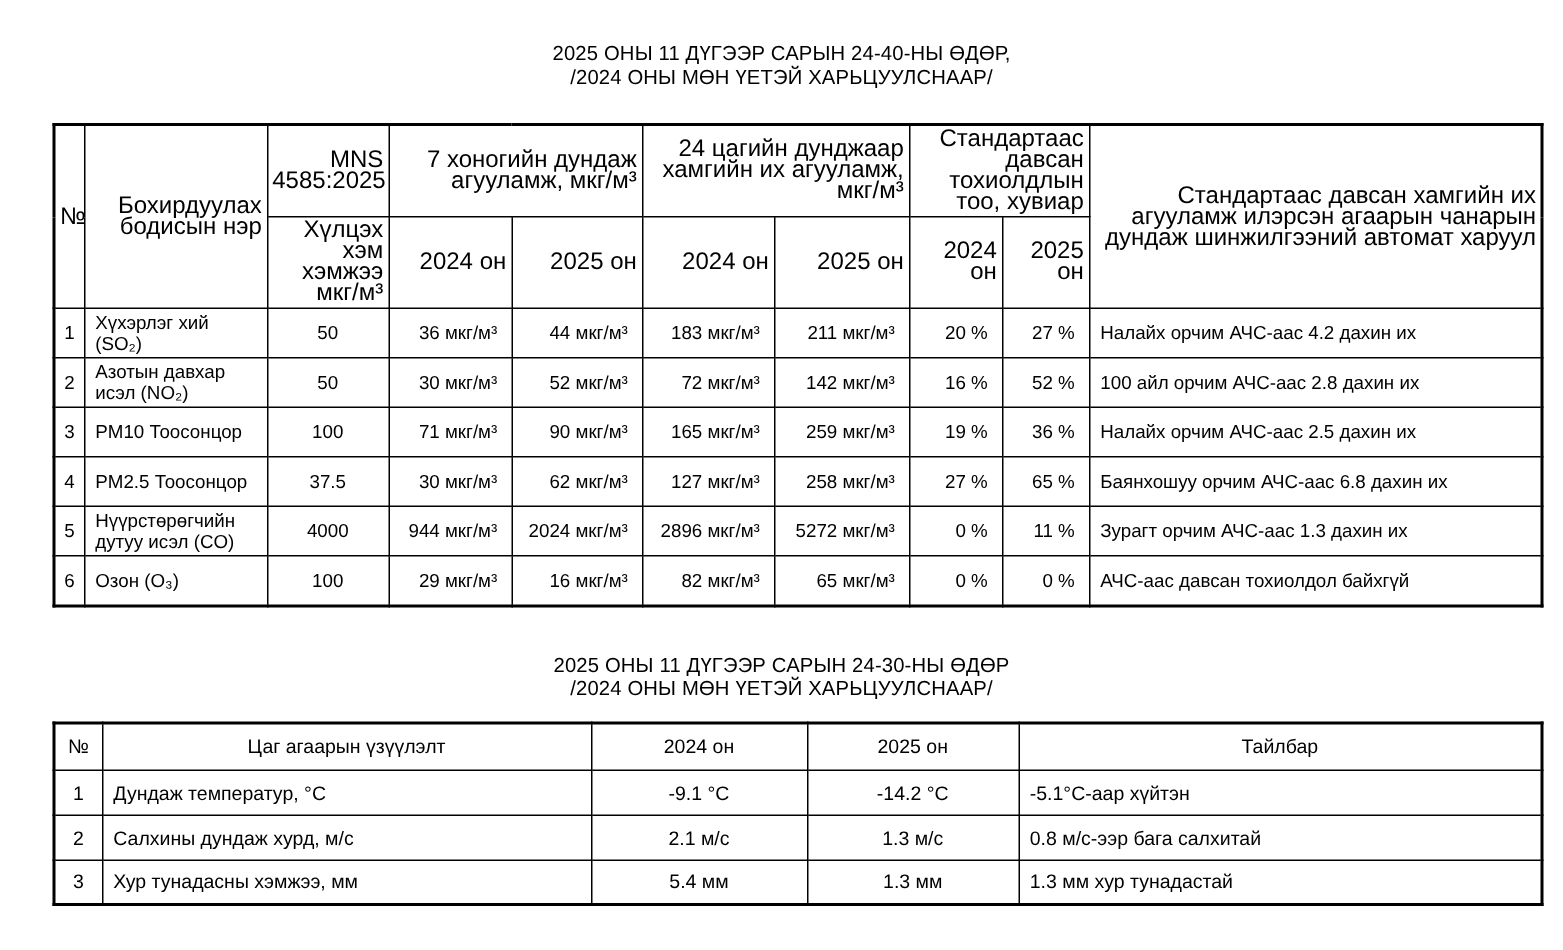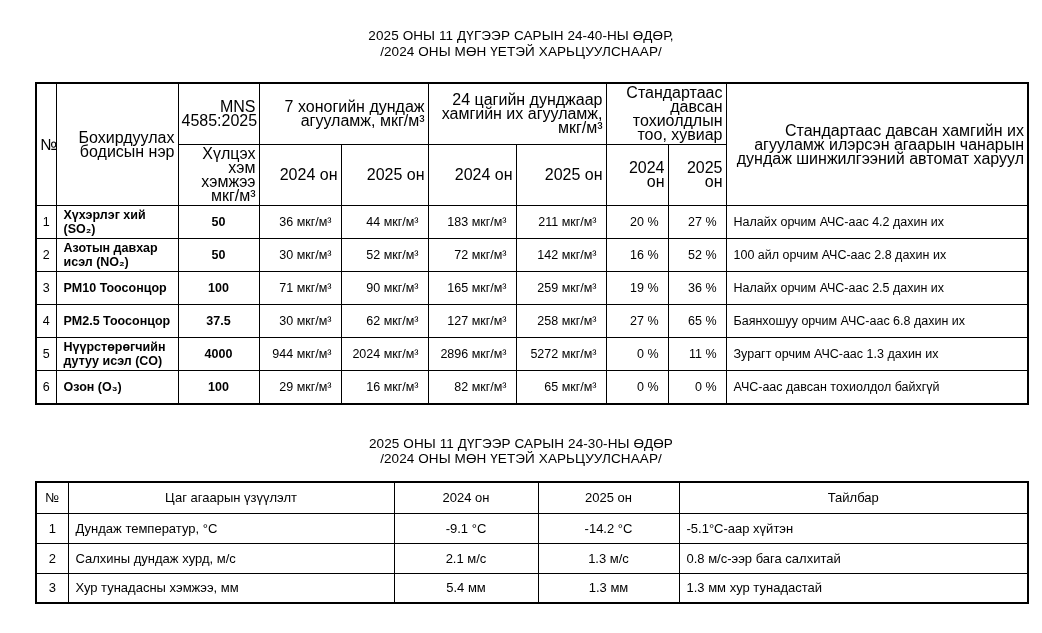--- a/index.html
+++ b/index.html
@@ -23,21 +23,21 @@
   table.air tr.band2 th { height:42px;margin-top:40px; }
   table.air tbody tr { height:33px; }
   table.air td { font-size:12.5px; padding:1px 4px; line-height:14px; }
 
   
   table.weather { margin-top:14px; }
   table.weather th { font-size:13px; text-align:center; padding:2px 4px; height:26px; font-weight:normal; }
   table.weather tbody tr { height:30px; }
   table.weather td { font-size:13px; padding:1px 4px; }
 
-  .bold { font-weight:bold; }
+  .bold { font-weight:normal; }
   .c { text-align:center; }
   .r { text-align:right; padding-right:9px !important; }
   .l { text-align:left; padding-left:7px !important; }
   .pre { white-space:pre-line; }
 </style>
 </head>
 <body>
 
 <div class="doc-title first">
   <div>2025 ОНЫ 11 ДҮГЭЭР САРЫН 24-40-НЫ ӨДӨР,</div>

